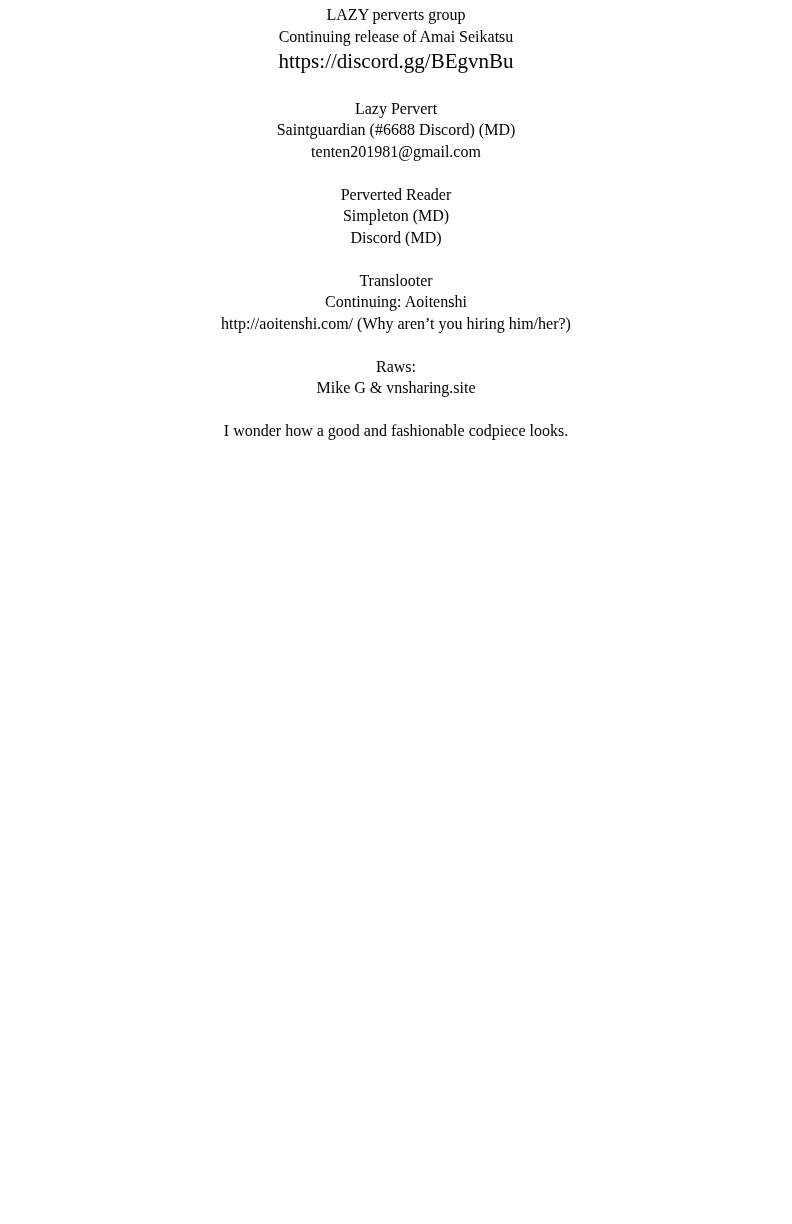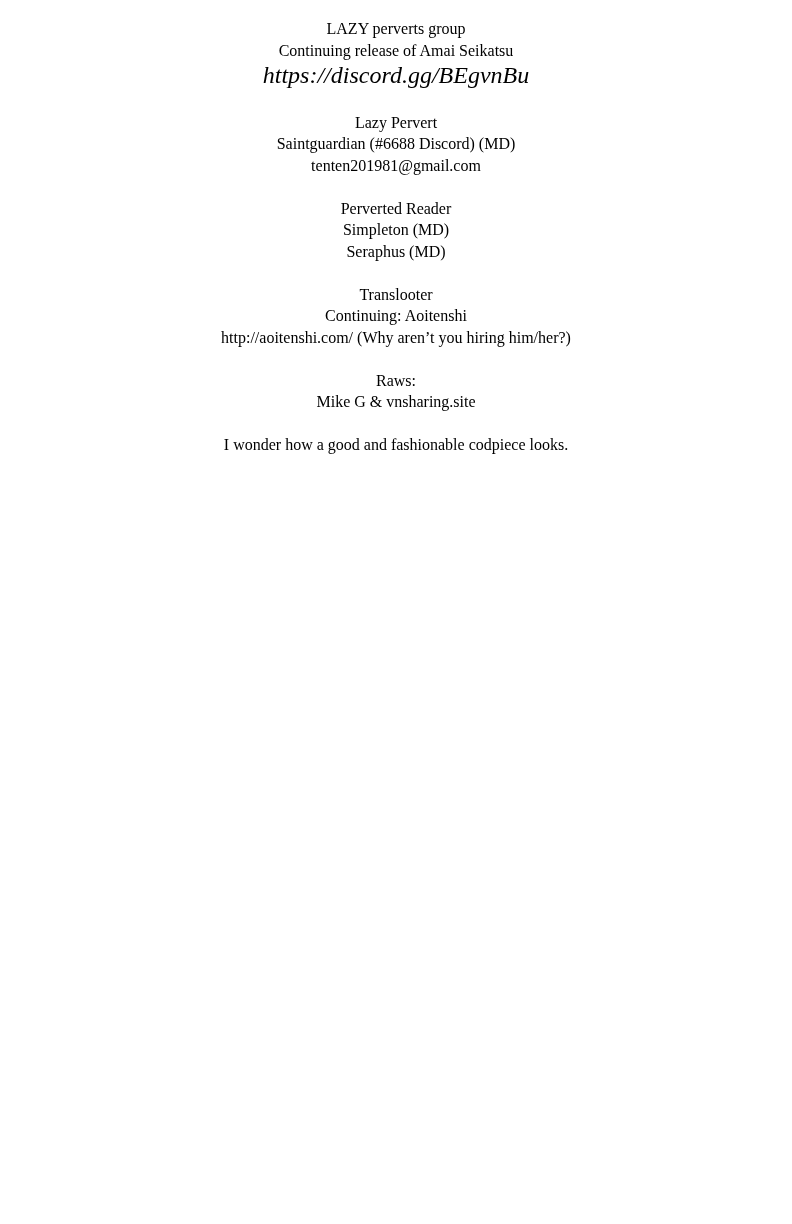--- a/index.html
+++ b/index.html
@@ -11,33 +11,32 @@
     height: 1224px;
     background: #ffffff;
     color: #000000;
     font-family: "Liberation Serif", "DejaVu Serif", serif;
     overflow: hidden;
   }
   .page {
     width: 792px;
     height: 1134px;
     box-sizing: border-box;
-    padding-top: 18px;
+    padding-top: 4px;
     text-align: center;
   }
   .line {
     font-size: 16px;
     line-height: 21.5px;
     margin: 0;
     white-space: nowrap;
   }
   .line.big {
-    font-size: 24px;
+    font-size: 21px;
     line-height: 29px;
-    font-style: italic;
   }
   .block {
     margin: 0 0 21.5px 0; 
   }
   .block:last-child {
     margin-bottom: 7px;
   }
 </style>
 </head>
 <body>
@@ -52,21 +51,21 @@
 
   <div class="block">
     <p class="line">Lazy Pervert</p>
     <p class="line">Saintguardian (#6688 Discord) (MD)</p>
     <p class="line">tenten201981@gmail.com</p>
   </div>
 
   <div class="block">
     <p class="line">Perverted Reader</p>
     <p class="line">Simpleton (MD)</p>
-    <p class="line">Seraphus (MD)</p>
+    <p class="line">Discord (MD)</p>
   </div>
 
   <div class="block">
     <p class="line">Translooter</p>
     <p class="line">Continuing: Aoitenshi</p>
     <p class="line">http://aoitenshi.com/ (Why aren’t you hiring him/her?)</p>
   </div>
 
   <div class="block">
     <p class="line">Raws:</p>

